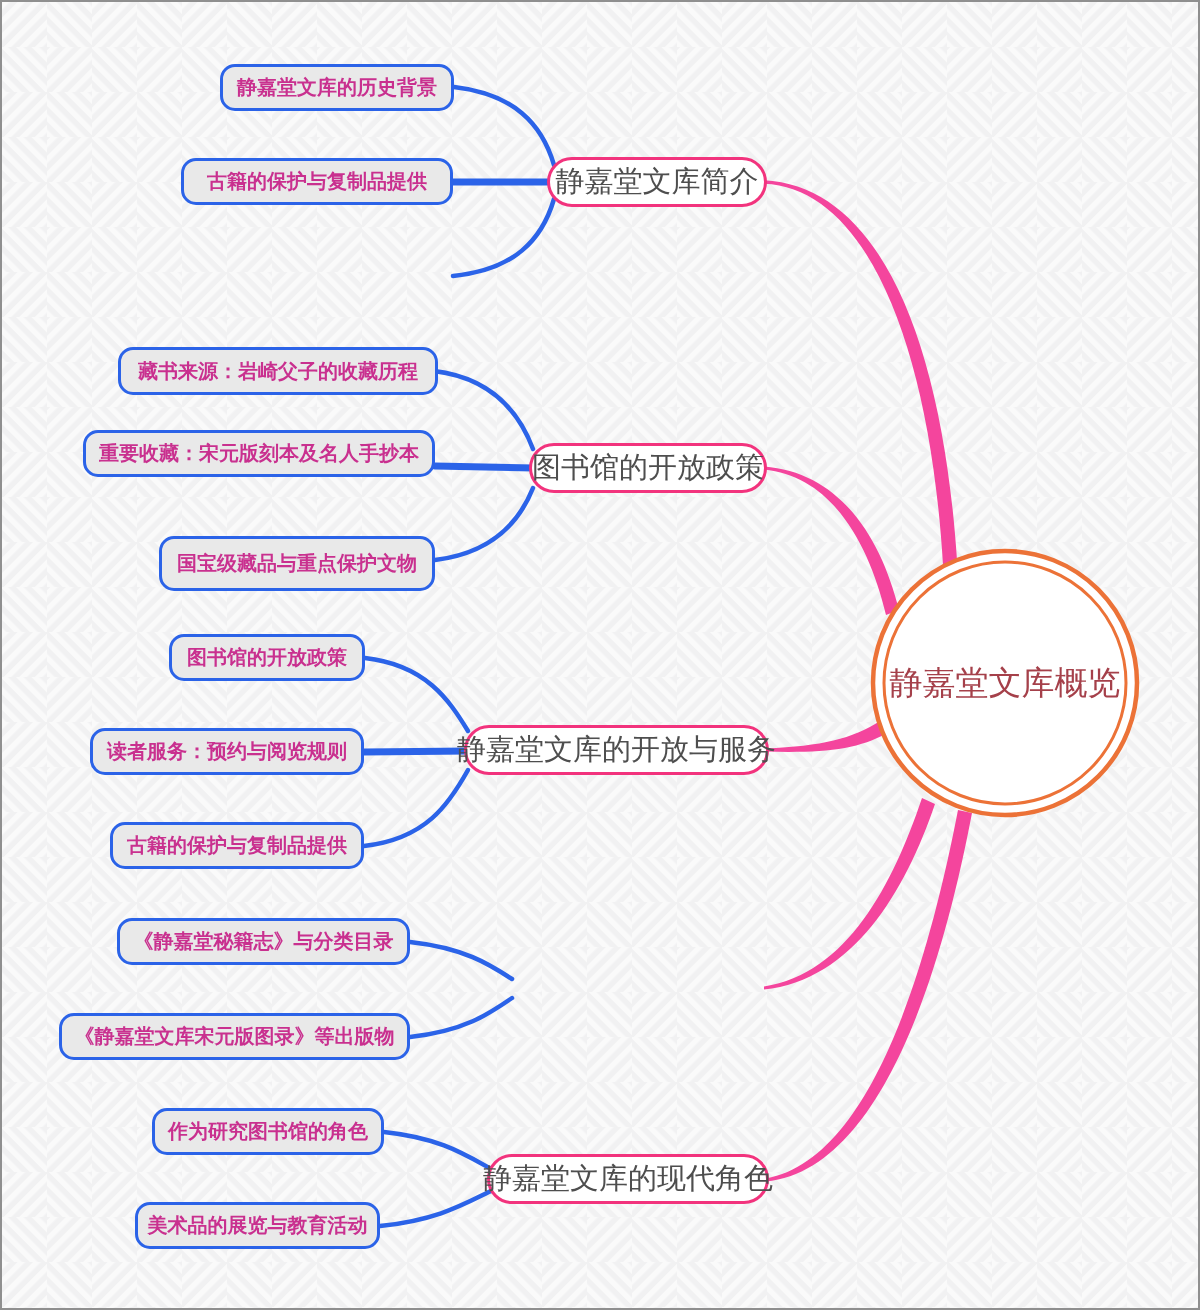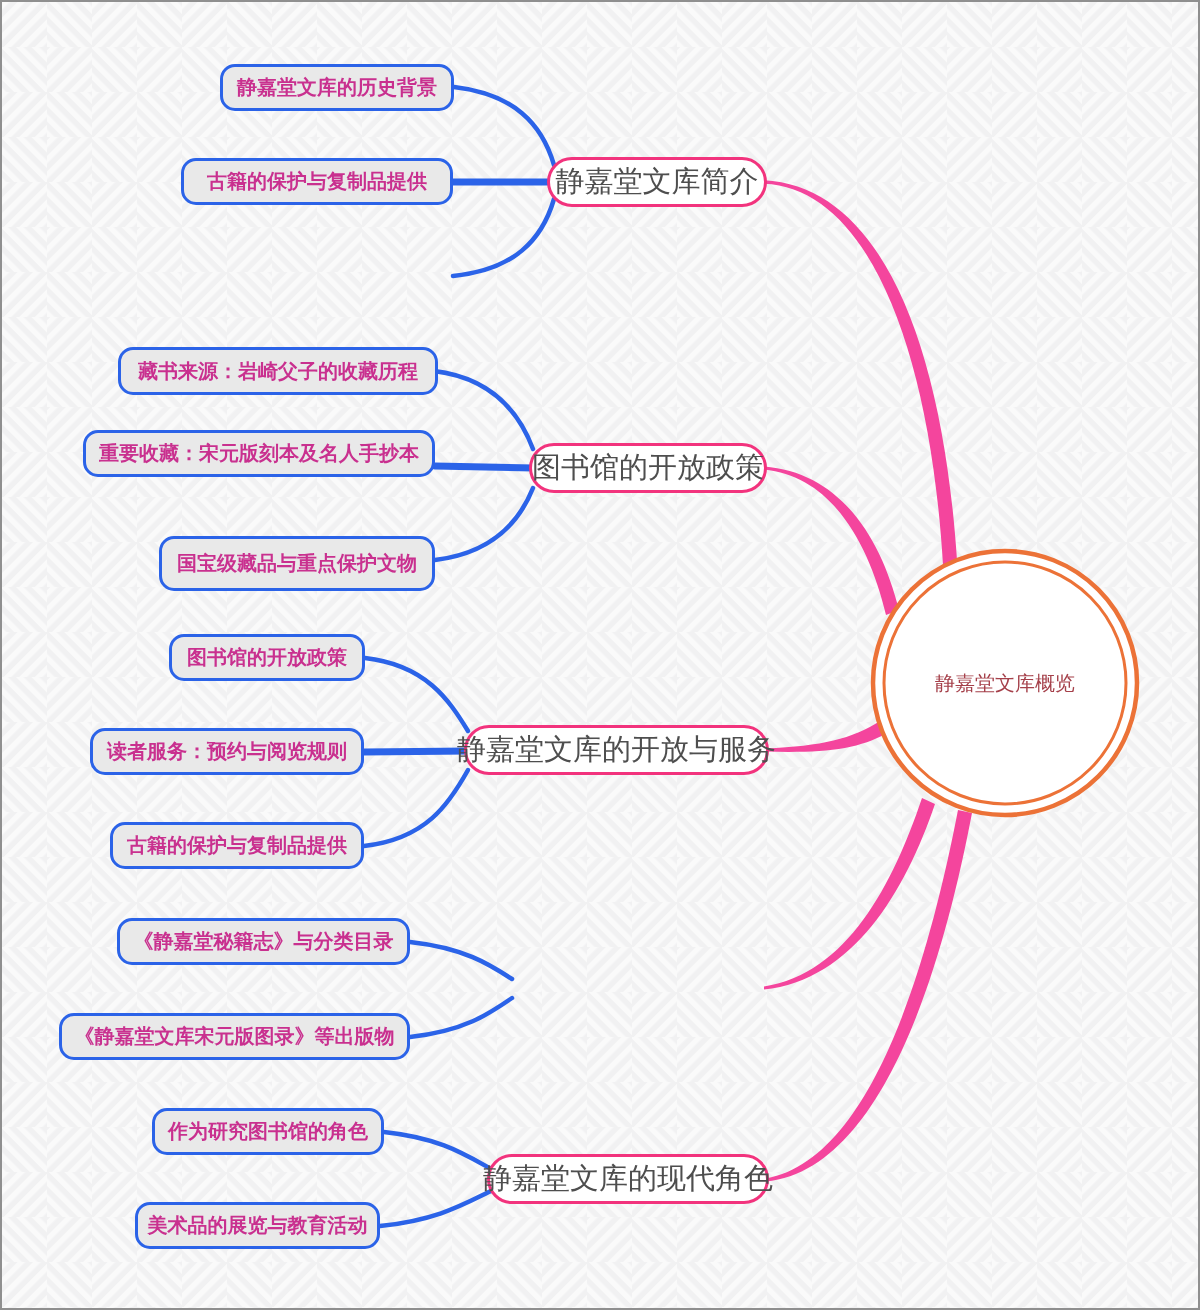--- a/index.html
+++ b/index.html
@@ -39,21 +39,21 @@
   .main{
     background:#fff;
     border:3px solid var(--main_border);
     border-radius:26px;
     color:var(--main_text);
     font-size:29px;
   }
   .central-label{
     position:absolute;display:flex;align-items:center;justify-content:center;
     color:var(--central_text);
-    font-size:20px;white-space:nowrap;cursor:pointer;
+    font-size:33px;white-space:nowrap;cursor:pointer;
   }
 </style>
 </head>
 <body>
 
 <div class="canvas">
 
   <svg class="layer" width="1200" height="1310" viewBox="0 0 1200 1310">
     <defs>
       <pattern id="stripesA" width="11" height="11" patternUnits="userSpaceOnUse" patternTransform="rotate(45)">

